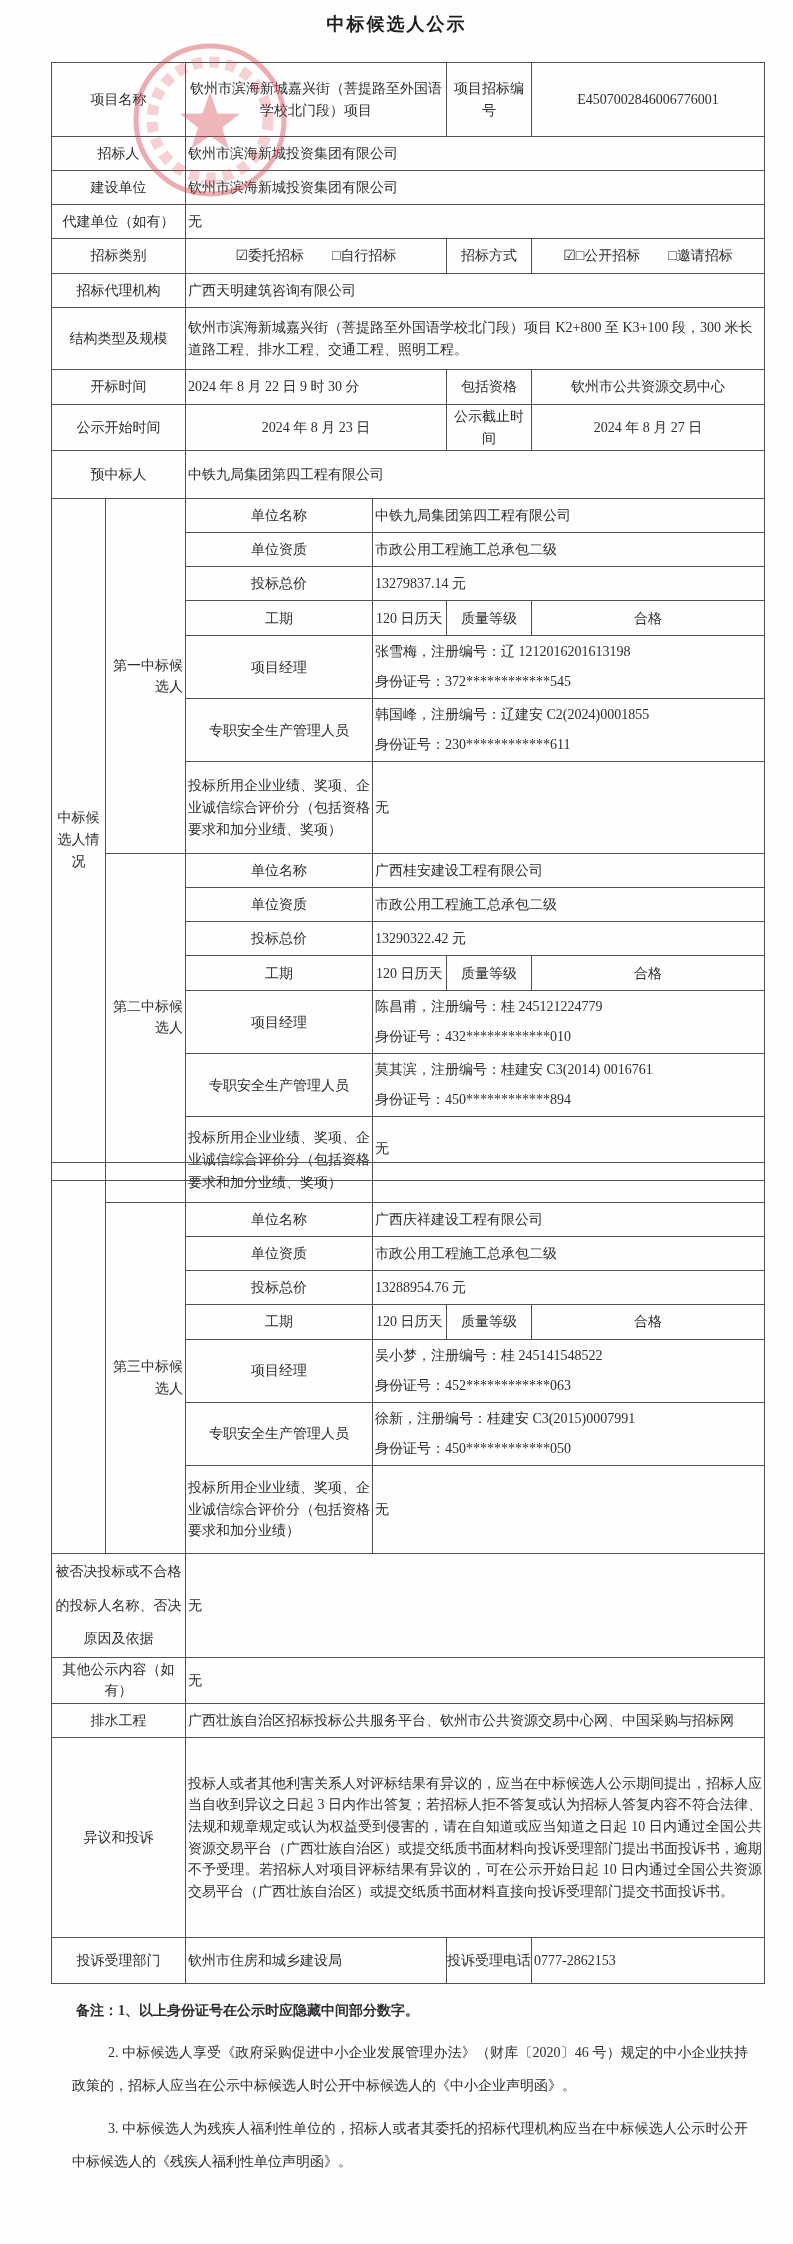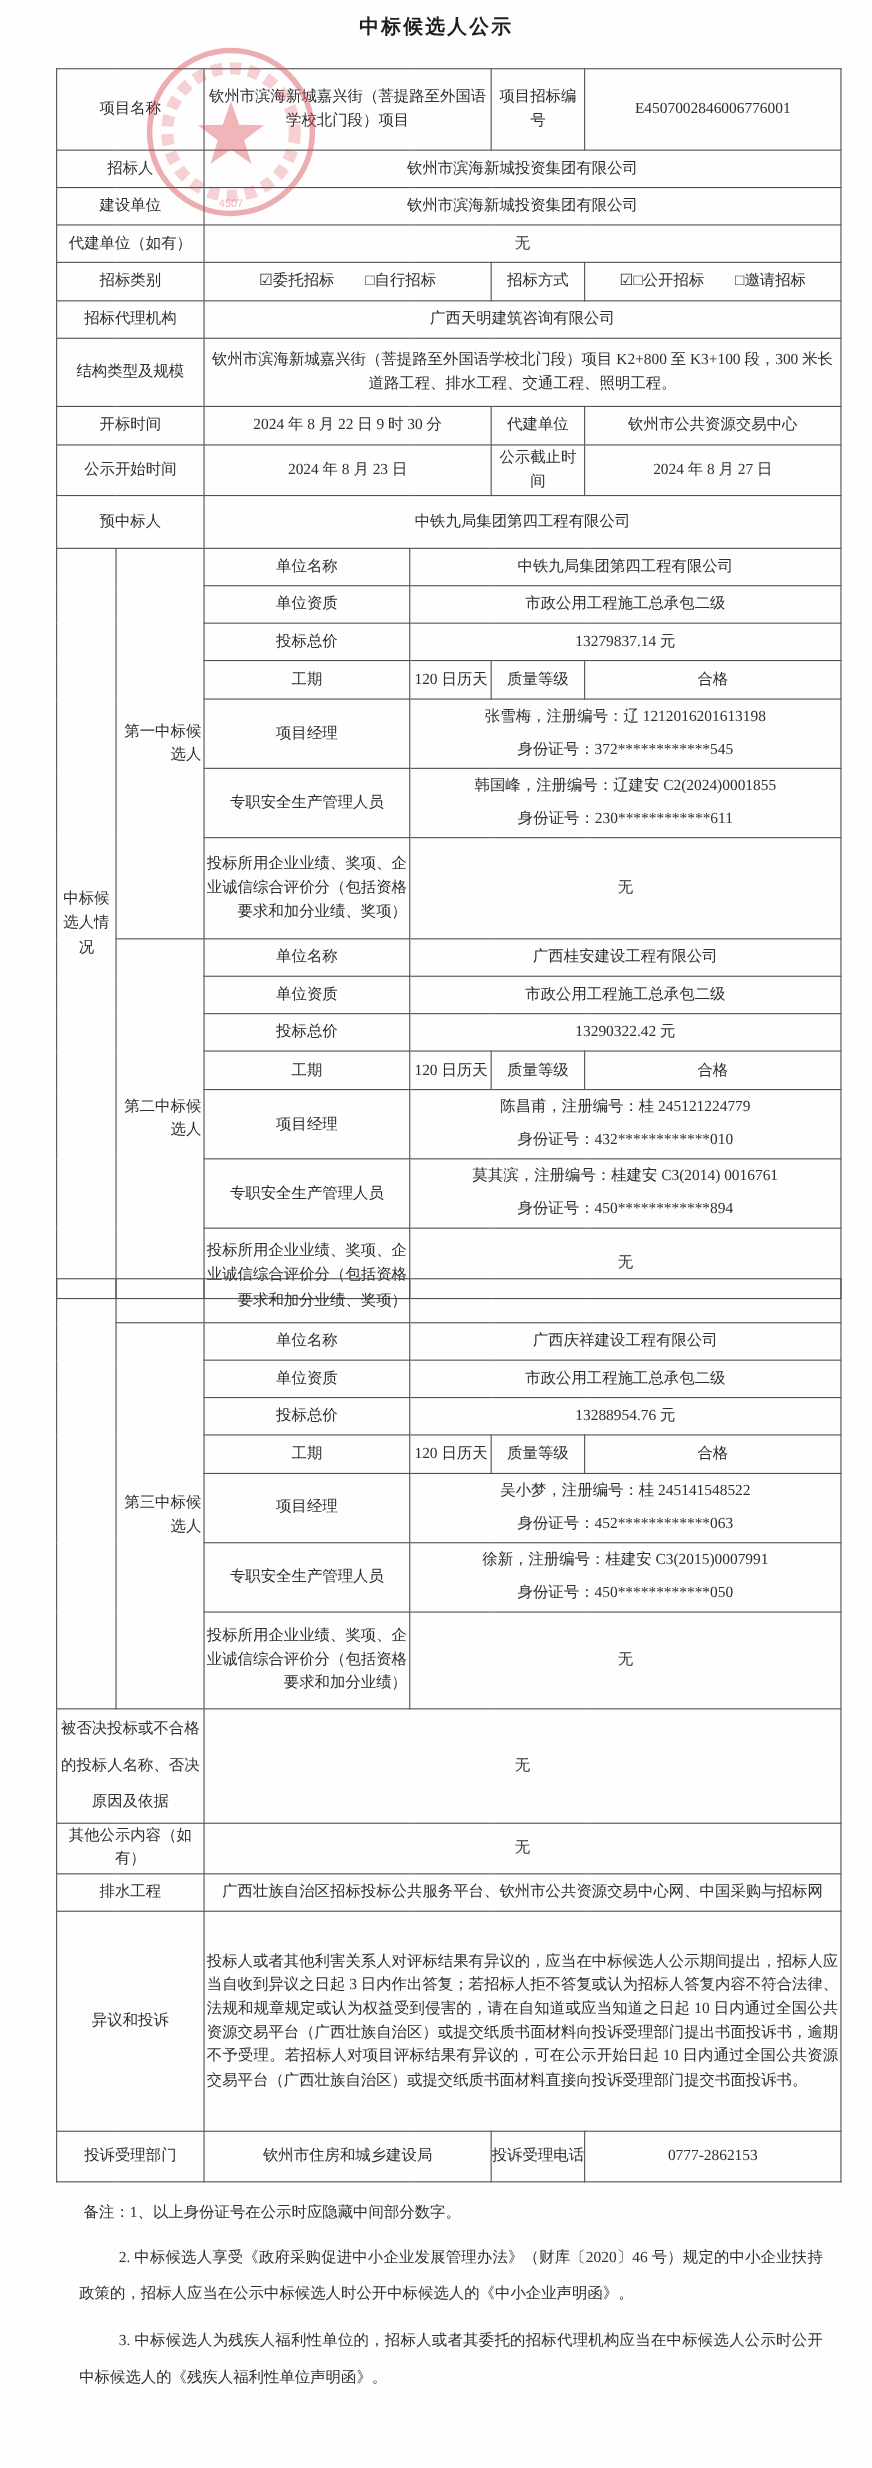--- a/index.html
+++ b/index.html
@@ -17,22 +17,22 @@
   table.doc {
     position:absolute; left:51px; width:713px;
     border-collapse:collapse; table-layout:fixed;
   }
   table.doc td {
     border:1px solid #505055; font-size:14px; line-height:1.55;
     padding:1px 2px; vertical-align:middle; overflow:hidden;
     word-break:break-all;
   }
   td.lab { text-align:center; }
-  td.lab-left { text-align:right; padding-left:5px; line-height:2.3; }
-  td.val { text-align:center; padding-left:7px; }
+  td.lab-left { text-align:left; padding-left:5px; line-height:2.3; }
+  td.val { text-align:left; padding-left:7px; }
   td.center { text-align:center; padding-left:2px; }
   td.small { font-size:13px; }
   td.rankcell { text-align:right; line-height:2.6; }
   td.sectioncell { text-align:center; line-height:1.95; }
   .twoline div { line-height:30px; }
   .para { text-align:justify; line-height:28px; font-size:13.5px; padding:2px 6px 2px 7px; }
   .footline { position:absolute; font-size:14px; color:#2e2e32; }
   .footpara {
     position:absolute; left:72px; width:676px; font-size:14px;
     line-height:33px; text-align:justify; text-indent:36px; color:#2e2e32;
@@ -105,21 +105,21 @@
       <td class="lab" colspan="2">结构类型及规模</td>
       <td class="val" colspan="4">
         <div>钦州市滨海新城嘉兴街（菩提路至外国语学校北门段）项目 K2+800 至 K3+100 段，300 米长</div>
         <div>道路工程、排水工程、交通工程、照明工程。</div>
       </td>
     </tr>
 
     <tr style="height:35px">
       <td class="lab" colspan="2">开标时间</td>
       <td class="val" colspan="2">2024 年 8 月 22 日 9 时 30 分</td>
-      <td class="lab">代建单位</td>
+      <td class="lab">包括资格</td>
       <td class="center">钦州市公共资源交易中心</td>
     </tr>
 
     <tr style="height:34px">
       <td class="lab" colspan="2">公示开始时间</td>
       <td class="center" colspan="2">2024 年 8 月 23 日</td>
       <td class="lab small">公示截止时间</td>
       <td class="center">2024 年 8 月 27 日</td>
     </tr>
 
@@ -285,17 +285,17 @@
 
     <tr style="height:46px">
       <td class="lab" colspan="2">投诉受理部门</td>
       <td class="val" colspan="2">钦州市住房和城乡建设局</td>
       <td class="lab" style="padding:0">投诉受理电话</td>
       <td class="val" style="padding-left:2px">0777-2862153</td>
     </tr>
   </tbody>
     </table>
 
-  <div class="footline" style="left:76px; top:2002px;">备注：1、以上身份证号在公示时应隐藏中间部分数字。</div>
+  <div class="footline" style="left:76px; top:2002px;font-weight:bold;">备注：1、以上身份证号在公示时应隐藏中间部分数字。</div>
   <div class="footpara" style="top:2036px;">2. 中标候选人享受《政府采购促进中小企业发展管理办法》（财库〔2020〕46 号）规定的中小企业扶持政策的，招标人应当在公示中标候选人时公开中标候选人的《中小企业声明函》。</div>
   <div class="footpara" style="top:2112px;">3. 中标候选人为残疾人福利性单位的，招标人或者其委托的招标代理机构应当在中标候选人公示时公开中标候选人的《残疾人福利性单位声明函》。</div>
 
 </div>
 
 </body></html>

